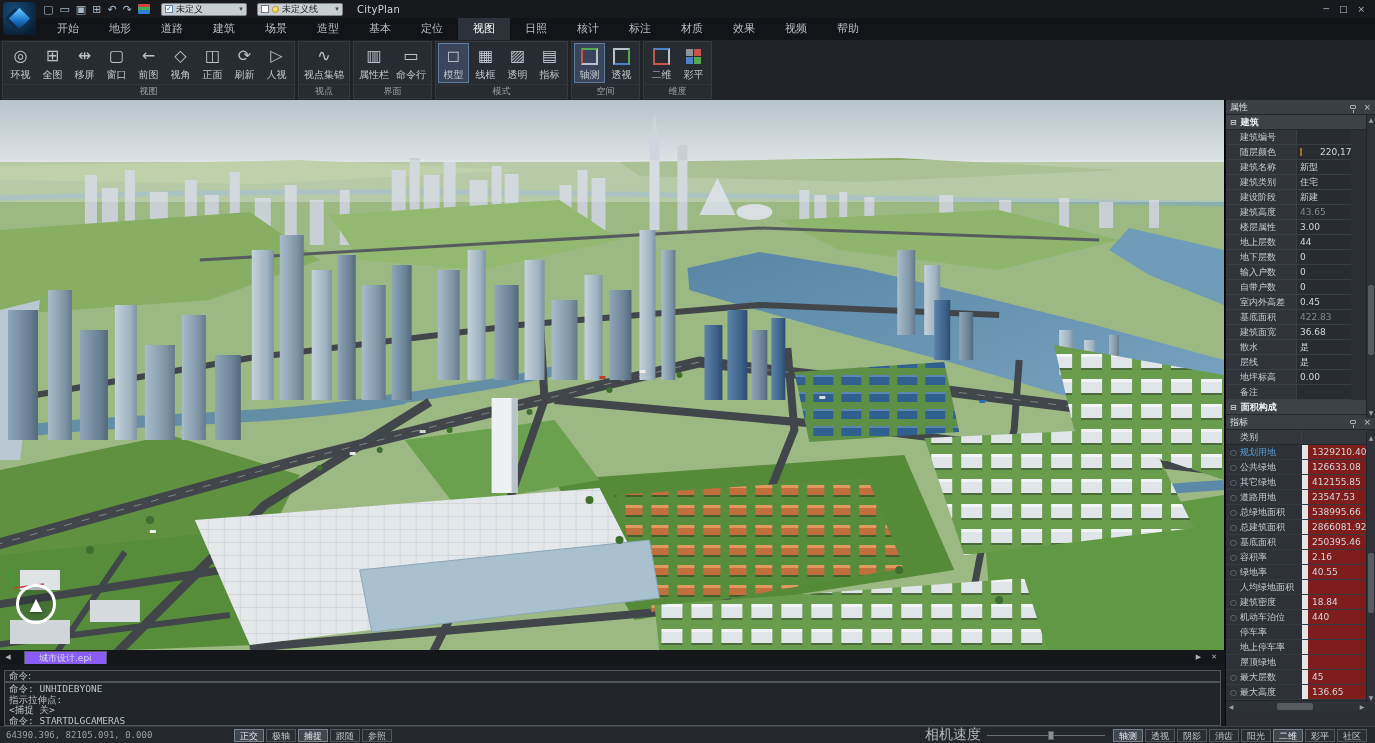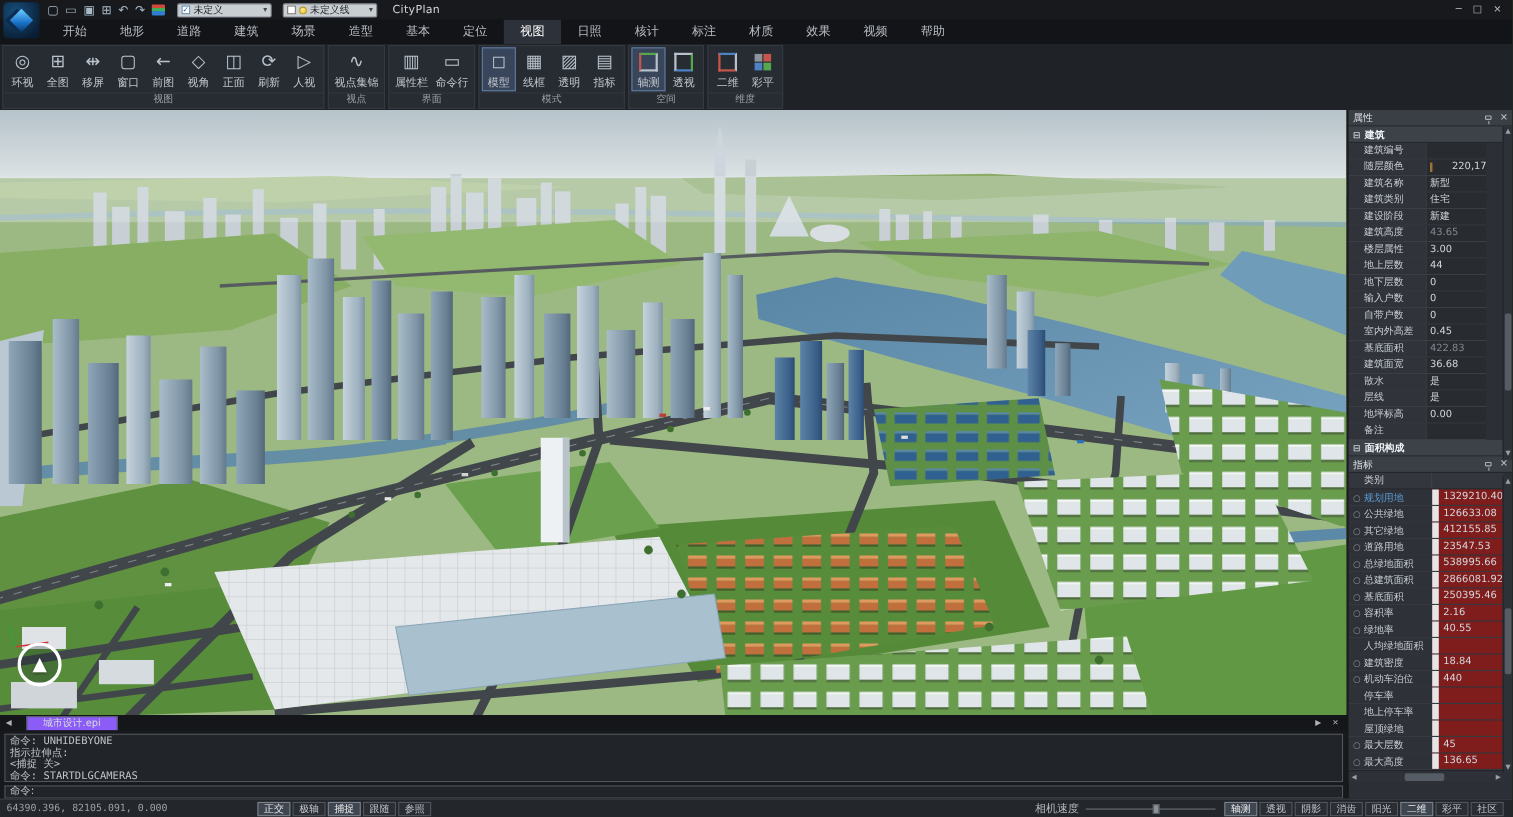--- a/index.html
+++ b/index.html
@@ -96,21 +96,21 @@
   #cmd-history{height:44px;background:#212429;border:1px solid #50555b;padding:1px 4px;overflow:hidden;}
   #cmd-history div{font-family:"DejaVu Sans Mono","Liberation Mono",monospace;font-size:9.5px;line-height:10.5px;color:#bfc4c9;white-space:pre;}
   #cmd-input{margin-top:3px;height:12px;background:#212429;border:1px solid #50555b;padding:0 4px;font-family:"DejaVu Sans Mono","Liberation Mono",monospace;font-size:9.5px;line-height:10px;color:#bfc4c9;}
 
   
   #statusbar{position:absolute;left:0;top:726px;width:1375px;height:17px;background:#23262b;border-top:1px solid #3a3e44;display:flex;align-items:center;padding:0 6px;}
   #coords{font-size:9px;color:#9aa0a6;font-family:"DejaVu Sans Mono","Liberation Mono",monospace;width:228px;}
   .sbtn{height:13px;line-height:12px;font-size:9px;color:#bfc4ca;border:1px solid #51565d;background:#2a2e34;padding:0 5px;margin-right:2px;white-space:nowrap;}
   .sbtn.active{background:#3f4650;border-color:#7a828c;color:#e8ebee;}
   #cam-zone{margin-left:auto;display:flex;align-items:center;gap:6px;}
-  #cam-label{font-size:10px;color:#b4b9bf;}
+  #cam-label{font-size:14px;color:#b4b9bf;}
   #cam-slider{position:relative;width:118px;height:13px;}
   #cam-slider .track{position:absolute;left:0;right:0;top:6px;height:1px;background:#6a6f76;}
   #cam-slider .thumb{position:absolute;left:52%;top:2px;width:6px;height:9px;background:#8a9097;border:1px solid #565b61;}
   #rbtns-status{display:flex;margin-left:8px;}
 </style>
 </head>
 <body>
 
 <div id="app">
 
@@ -882,28 +882,28 @@
   <div id="dwg-tabbar">
     <span class="navb">◀</span>
     <div class="dwg-tab"><span>城市设计.epi</span></div>
     <div id="dwg-right">
       <span>▶</span>
       <span>✕</span>
     </div>
   </div>
 
   <div id="cmdarea">
+    <div id="cmd-input"><span>命令:</span></div>
     <div id="cmd-history">
 
     <div>命令: UNHIDEBYONE</div>
         <div>指示拉伸点:</div>
         <div>&lt;捕捉 关&gt;</div>
         <div>命令: STARTDLGCAMERAS</div>
       </div>
-    <div id="cmd-input"><span>命令:</span></div>
   </div>
 
   <div id="statusbar">
     <span id="coords">64390.396, 82105.091, 0.000</span>
     <div style="display:flex;">
 
     <button class="sbtn active"><span>正交</span></button>
         <button class="sbtn"><span>极轴</span></button>
         <button class="sbtn active"><span>捕捉</span></button>
         <button class="sbtn"><span>跟随</span></button>

